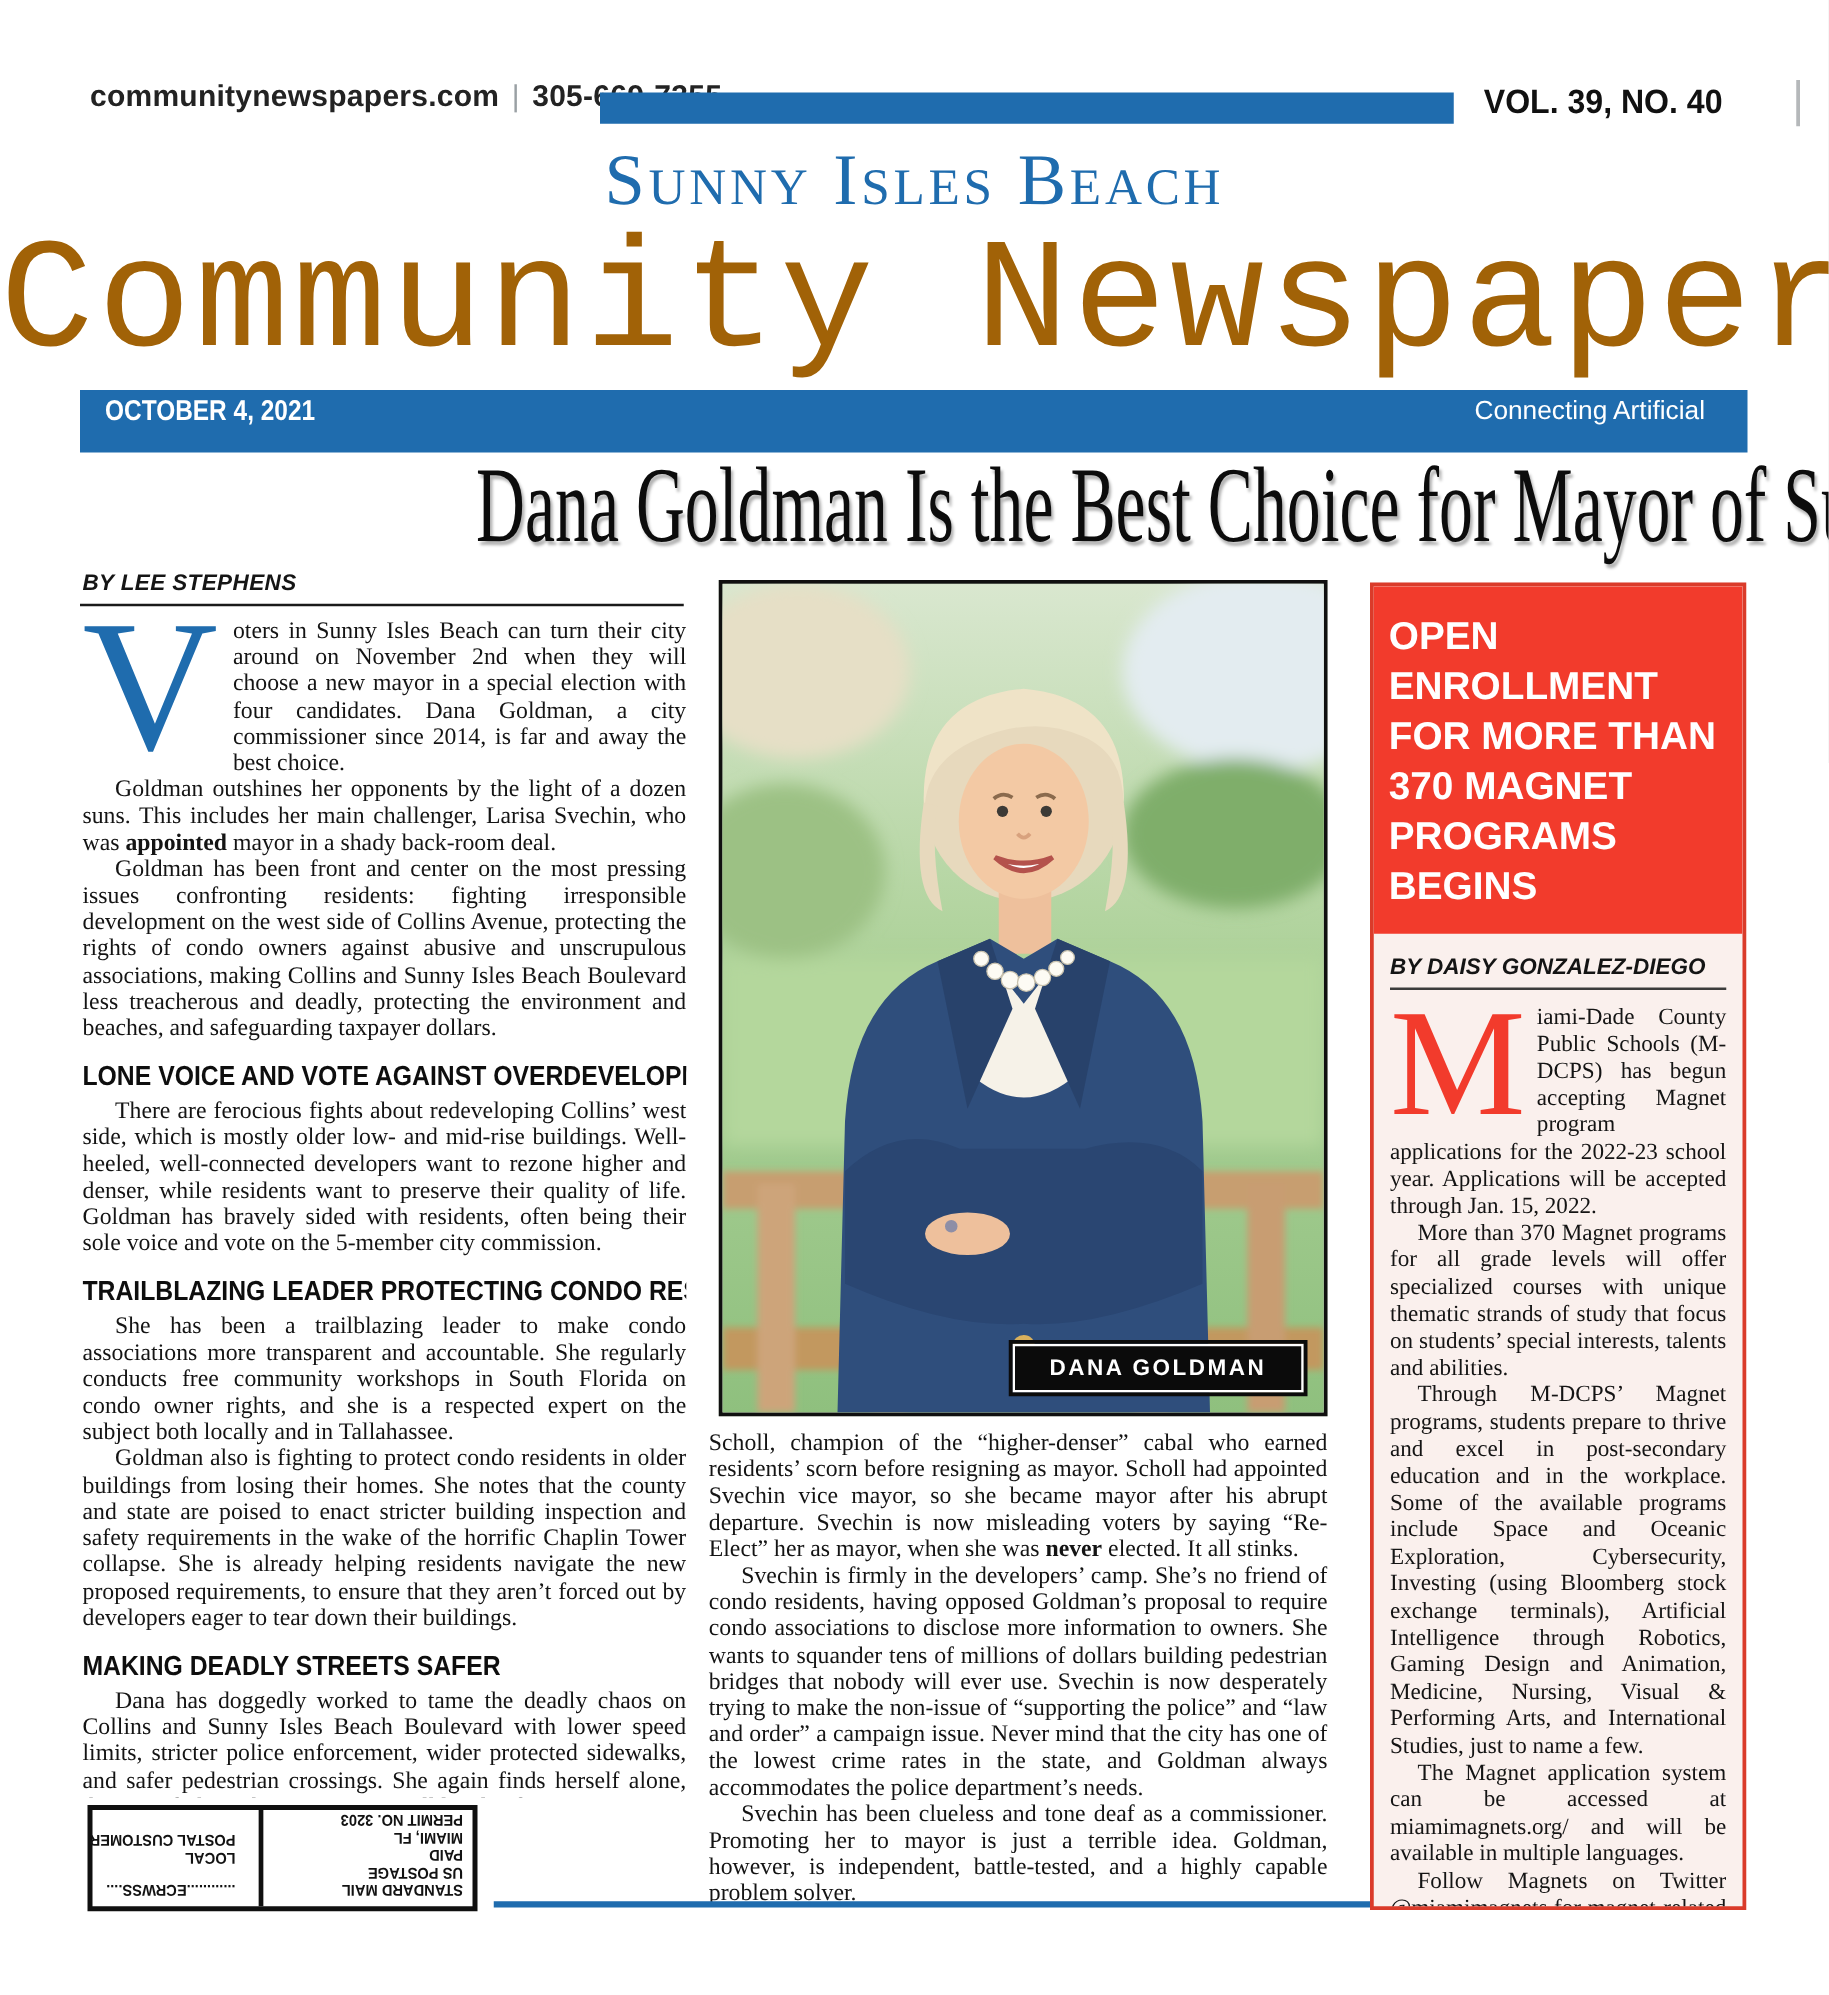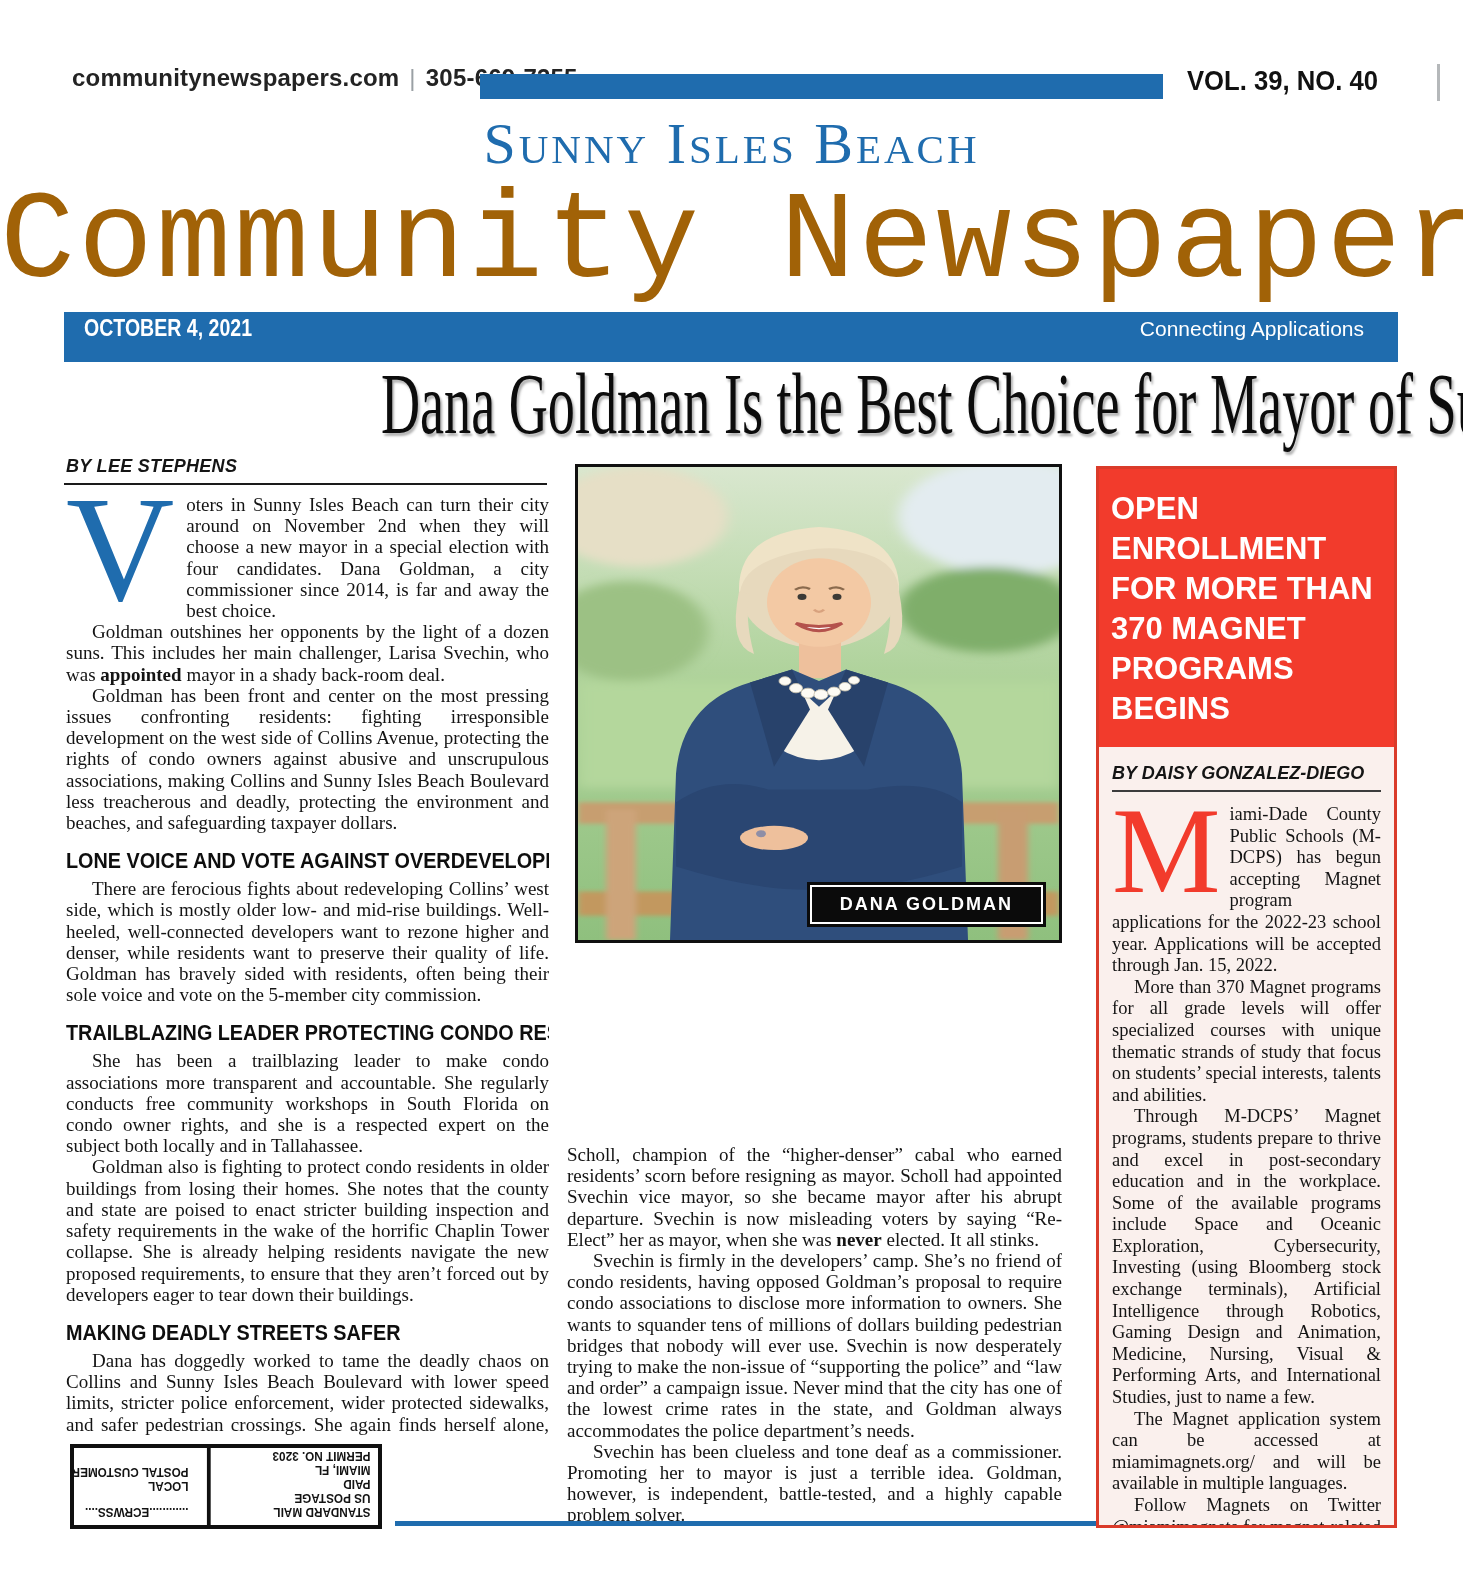--- a/index.html
+++ b/index.html
@@ -44,21 +44,21 @@
   .mid-col{position:absolute;left:567px;top:1144px;width:495px;height:384px;overflow:hidden;}
   .body-p{margin:0;font-size:19px;line-height:21.2px;text-align:justify;text-indent:26px;}
   .body-p.noindent{text-indent:0;}
   .emph{font-weight:bold;}
   .dropcap{float:left;color:#1f6cae;font-family:"Liberation Serif",serif;font-size:150px;
            line-height:106px;padding:2px 12px 0 0;}
   .sec-head{margin:15px 0 5px 0;font-family:"Liberation Sans",sans-serif;font-weight:bold;
             font-size:22px;line-height:25px;color:#0e0e0e;transform:scaleX(.9);transform-origin:left;white-space:nowrap;}
 
   
-  .photo-frame{position:absolute;left:575px;top:464px;width:487px;height:479px;
+  .photo-frame{position:absolute;left:575px;top:464px;width:487px;height:669px;
                border:3px solid #101010;box-sizing:border-box;background:#cfe0c6;}
   .photo-frame svg{display:block;width:100%;height:100%;}
   .photo-caption{position:absolute;right:16px;bottom:16px;background:#0b0b0b;border:2px solid #ffffff;
                  outline:3px solid #0b0b0b;padding:7px 28px;color:#fff;
                  font-family:"Liberation Sans",sans-serif;font-weight:bold;font-size:18px;letter-spacing:2px;white-space:nowrap;}
   .mid-rule{position:absolute;left:395px;top:1521px;width:728px;height:5px;background:#1f6cae;}
 
   
   .magnet{position:absolute;left:1096px;top:466px;width:301px;height:1062px;background:#faf0ed;
           border:3px solid #da3b2a;box-sizing:border-box;overflow:hidden;}
@@ -92,21 +92,21 @@
     <span>communitynewspapers.com</span><span class="sep">|</span><span>305-669-7355</span>
   </div>
   <div class="top-blue-bar"></div>
   <div class="vol-line">VOL. 39, NO. 40</div>
   <div class="vol-tick"></div>
 
   <div class="mast-city">Sunny Isles Beach</div>
   <div class="mast-title">Community Newspapers</div>
   <div class="date-bar">
     <div class="date-text">OCTOBER 4, 2021</div>
-    <div class="tagline">Connecting Applications</div>
+    <div class="tagline">Connecting Artificial</div>
   </div>
 
   <div class="headline-wrap">
     <div class="headline">Dana Goldman Is the Best Choice for Mayor of Sunny Isles</div>
   </div>
 
   <div class="byline">BY LEE STEPHENS</div>
   <div class="byline-rule"></div>
 
   <div class="left-col">

